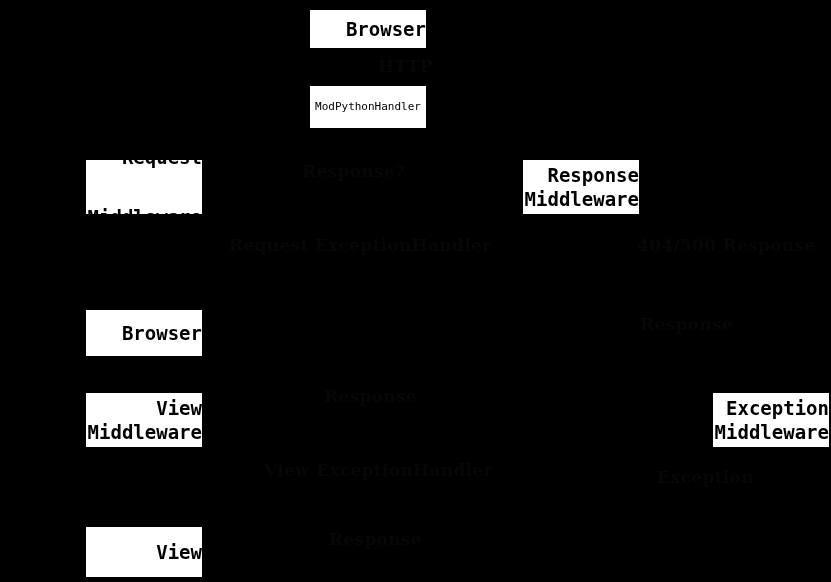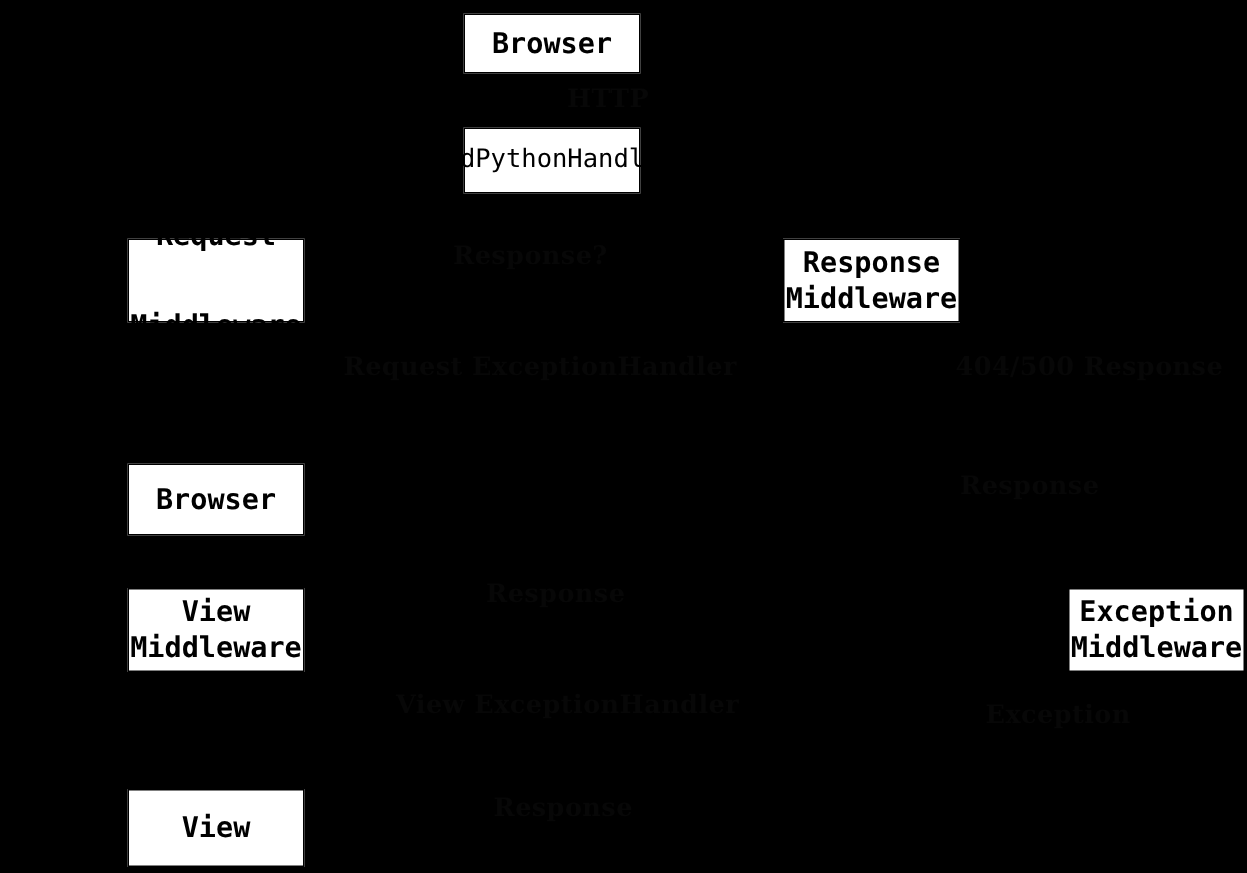--- a/index.html
+++ b/index.html
@@ -25,22 +25,22 @@
     flex-direction: column;
     align-items: center;
     justify-content: center;
     font-family: "DejaVu Sans Mono", "Liberation Mono", monospace;
     font-weight: bold;
     line-height: 1.28;
     text-align: center;
     white-space: nowrap;
   }
   .node .ln { display: block; }
-  .node.big   { font-size: 19px; }
-  .node.small { font-size: 17px; font-weight: normal; }
+  .node.big   { font-size: 19px; align-items: flex-end; }
+  .node.small { font-size: 11px; font-weight: normal; }
 
   .edge-label {
     position: absolute;
     color: #070707;
     font-family: "DejaVu Serif", "Liberation Serif", serif;
     font-size: 17px;
     font-weight: bold;
     white-space: nowrap;
     letter-spacing: 0.3px;
   }

